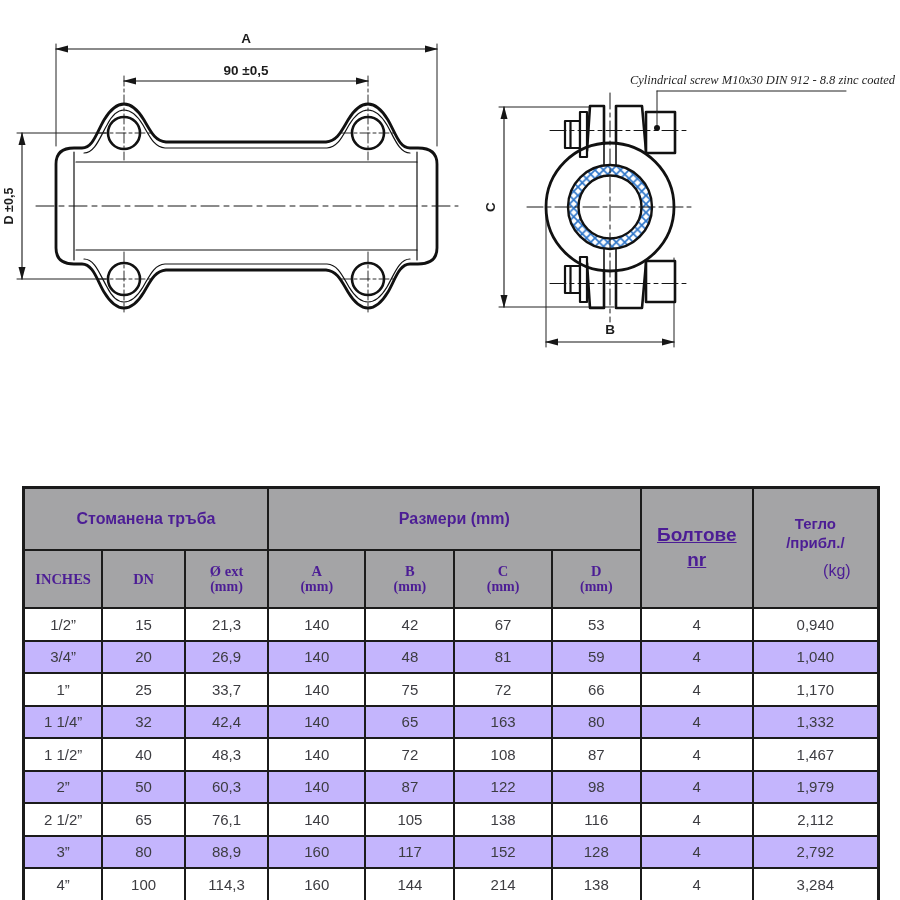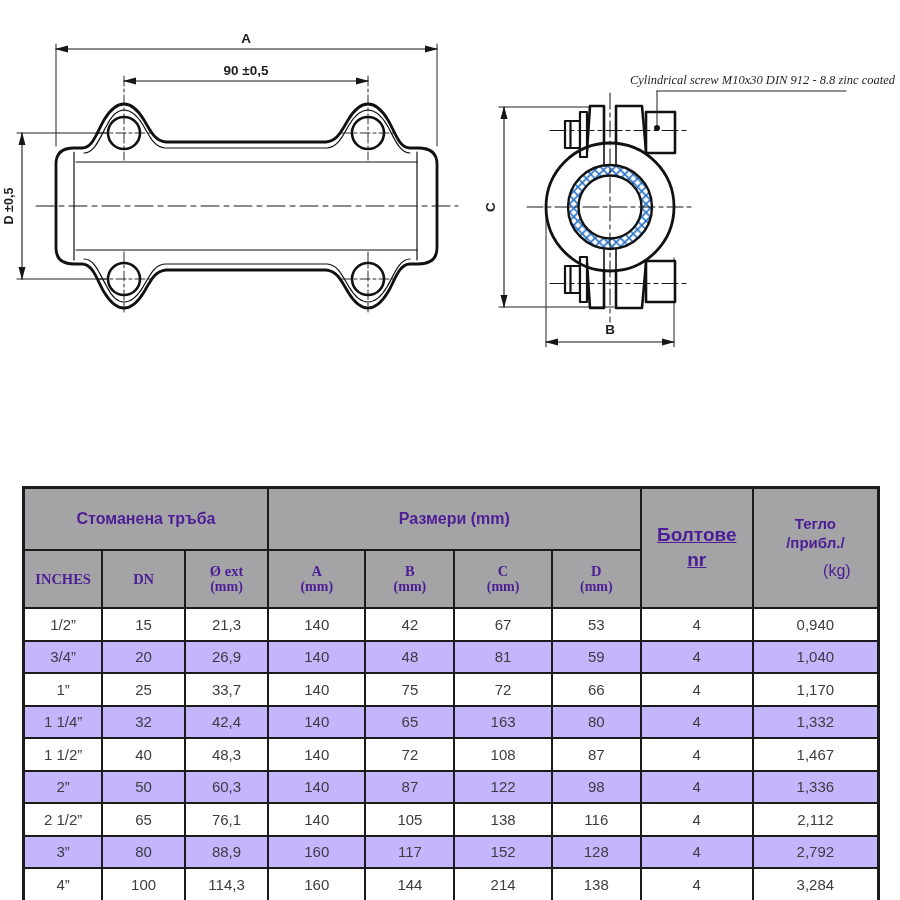--- a/index.html
+++ b/index.html
@@ -261,21 +261,21 @@
       </tr>
       <tr class="alt">
         <td>2”</td>
         <td>50</td>
         <td>60,3</td>
         <td>140</td>
         <td>87</td>
         <td>122</td>
         <td>98</td>
         <td>4</td>
-        <td>1,336</td>
+        <td>1,979</td>
       </tr>
       <tr>
         <td>2 1/2”</td>
         <td>65</td>
         <td>76,1</td>
         <td>140</td>
         <td>105</td>
         <td>138</td>
         <td>116</td>
         <td>4</td>

